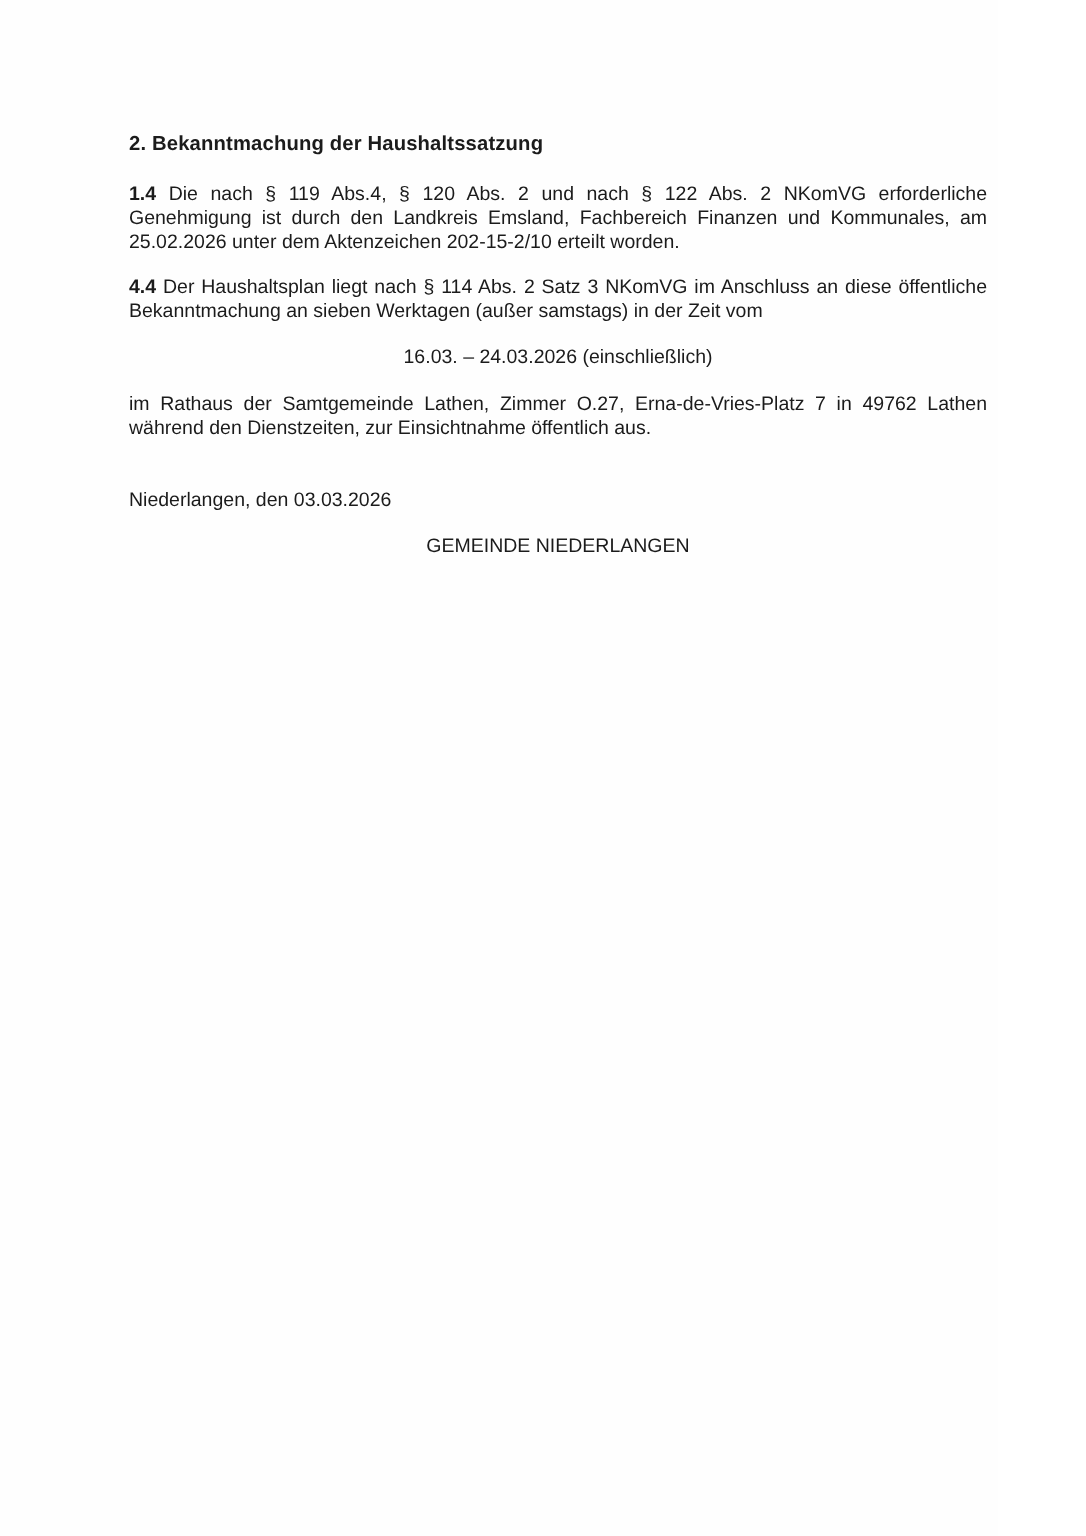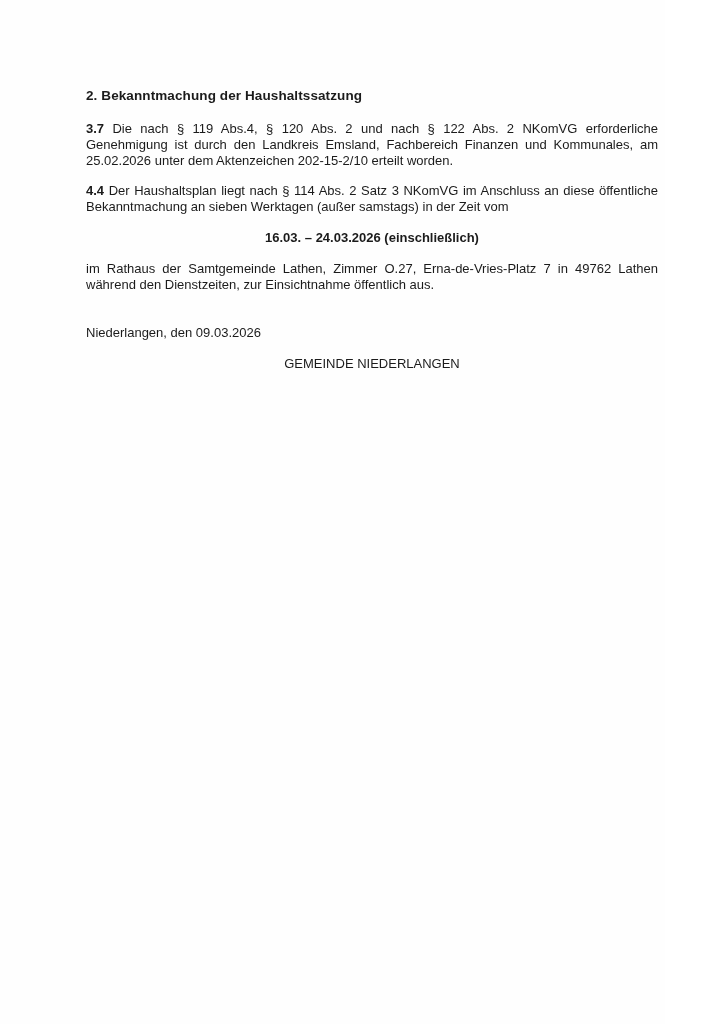--- a/index.html
+++ b/index.html
@@ -41,21 +41,21 @@
     text-align: justify;
     margin-bottom: 14px;
   }
 
   p.para .para-num {
     font-weight: bold;
   }
 
   .display-period {
     text-align: center;
-    font-weight: bold;
+    font-weight: normal;
     margin-top: 15px;
     margin-bottom: 15px;
   }
 
   .place-date {
     margin-top: 32px;
     margin-bottom: 15px;
   }
 
   .signature-line {
@@ -64,27 +64,27 @@
 </style>
 </head>
 <body>
 
 <div class="page">
   <div class="content">
 
     <div class="heading">2. Bekanntmachung der Haushaltssatzung</div>
 
 
-    <p class="para"><span class="para-num">3.7</span> <span>Die nach § 119 Abs.4, § 120 Abs. 2 und nach § 122 Abs. 2 NKomVG erforderliche Genehmigung ist durch den Landkreis Emsland, Fachbereich Finanzen und Kommunales, am 25.02.2026 unter dem Aktenzeichen 202-15-2/10 erteilt worden.</span></p>
+    <p class="para"><span class="para-num">1.4</span> <span>Die nach § 119 Abs.4, § 120 Abs. 2 und nach § 122 Abs. 2 NKomVG erforderliche Genehmigung ist durch den Landkreis Emsland, Fachbereich Finanzen und Kommunales, am 25.02.2026 unter dem Aktenzeichen 202-15-2/10 erteilt worden.</span></p>
 
     <p class="para"><span class="para-num">4.4</span> <span>Der Haushaltsplan liegt nach § 114 Abs. 2 Satz 3 NKomVG im Anschluss an diese öffentliche Bekanntmachung an sieben Werktagen (außer samstags) in der Zeit vom</span></p>
 
     <div class="display-period">16.03. – 24.03.2026 (einschließlich)</div>
 
     <p class="para"><span>im Rathaus der Samtgemeinde Lathen, Zimmer O.27, Erna-de-Vries-Platz 7 in 49762 Lathen während den Dienstzeiten, zur Einsichtnahme öffentlich aus.</span></p>
 
-    <div class="place-date">Niederlangen, den 09.03.2026</div>
+    <div class="place-date">Niederlangen, den 03.03.2026</div>
 
     <div class="signature-line">GEMEINDE NIEDERLANGEN</div>
 
 
   </div>
 </div>
 
 </body></html>

